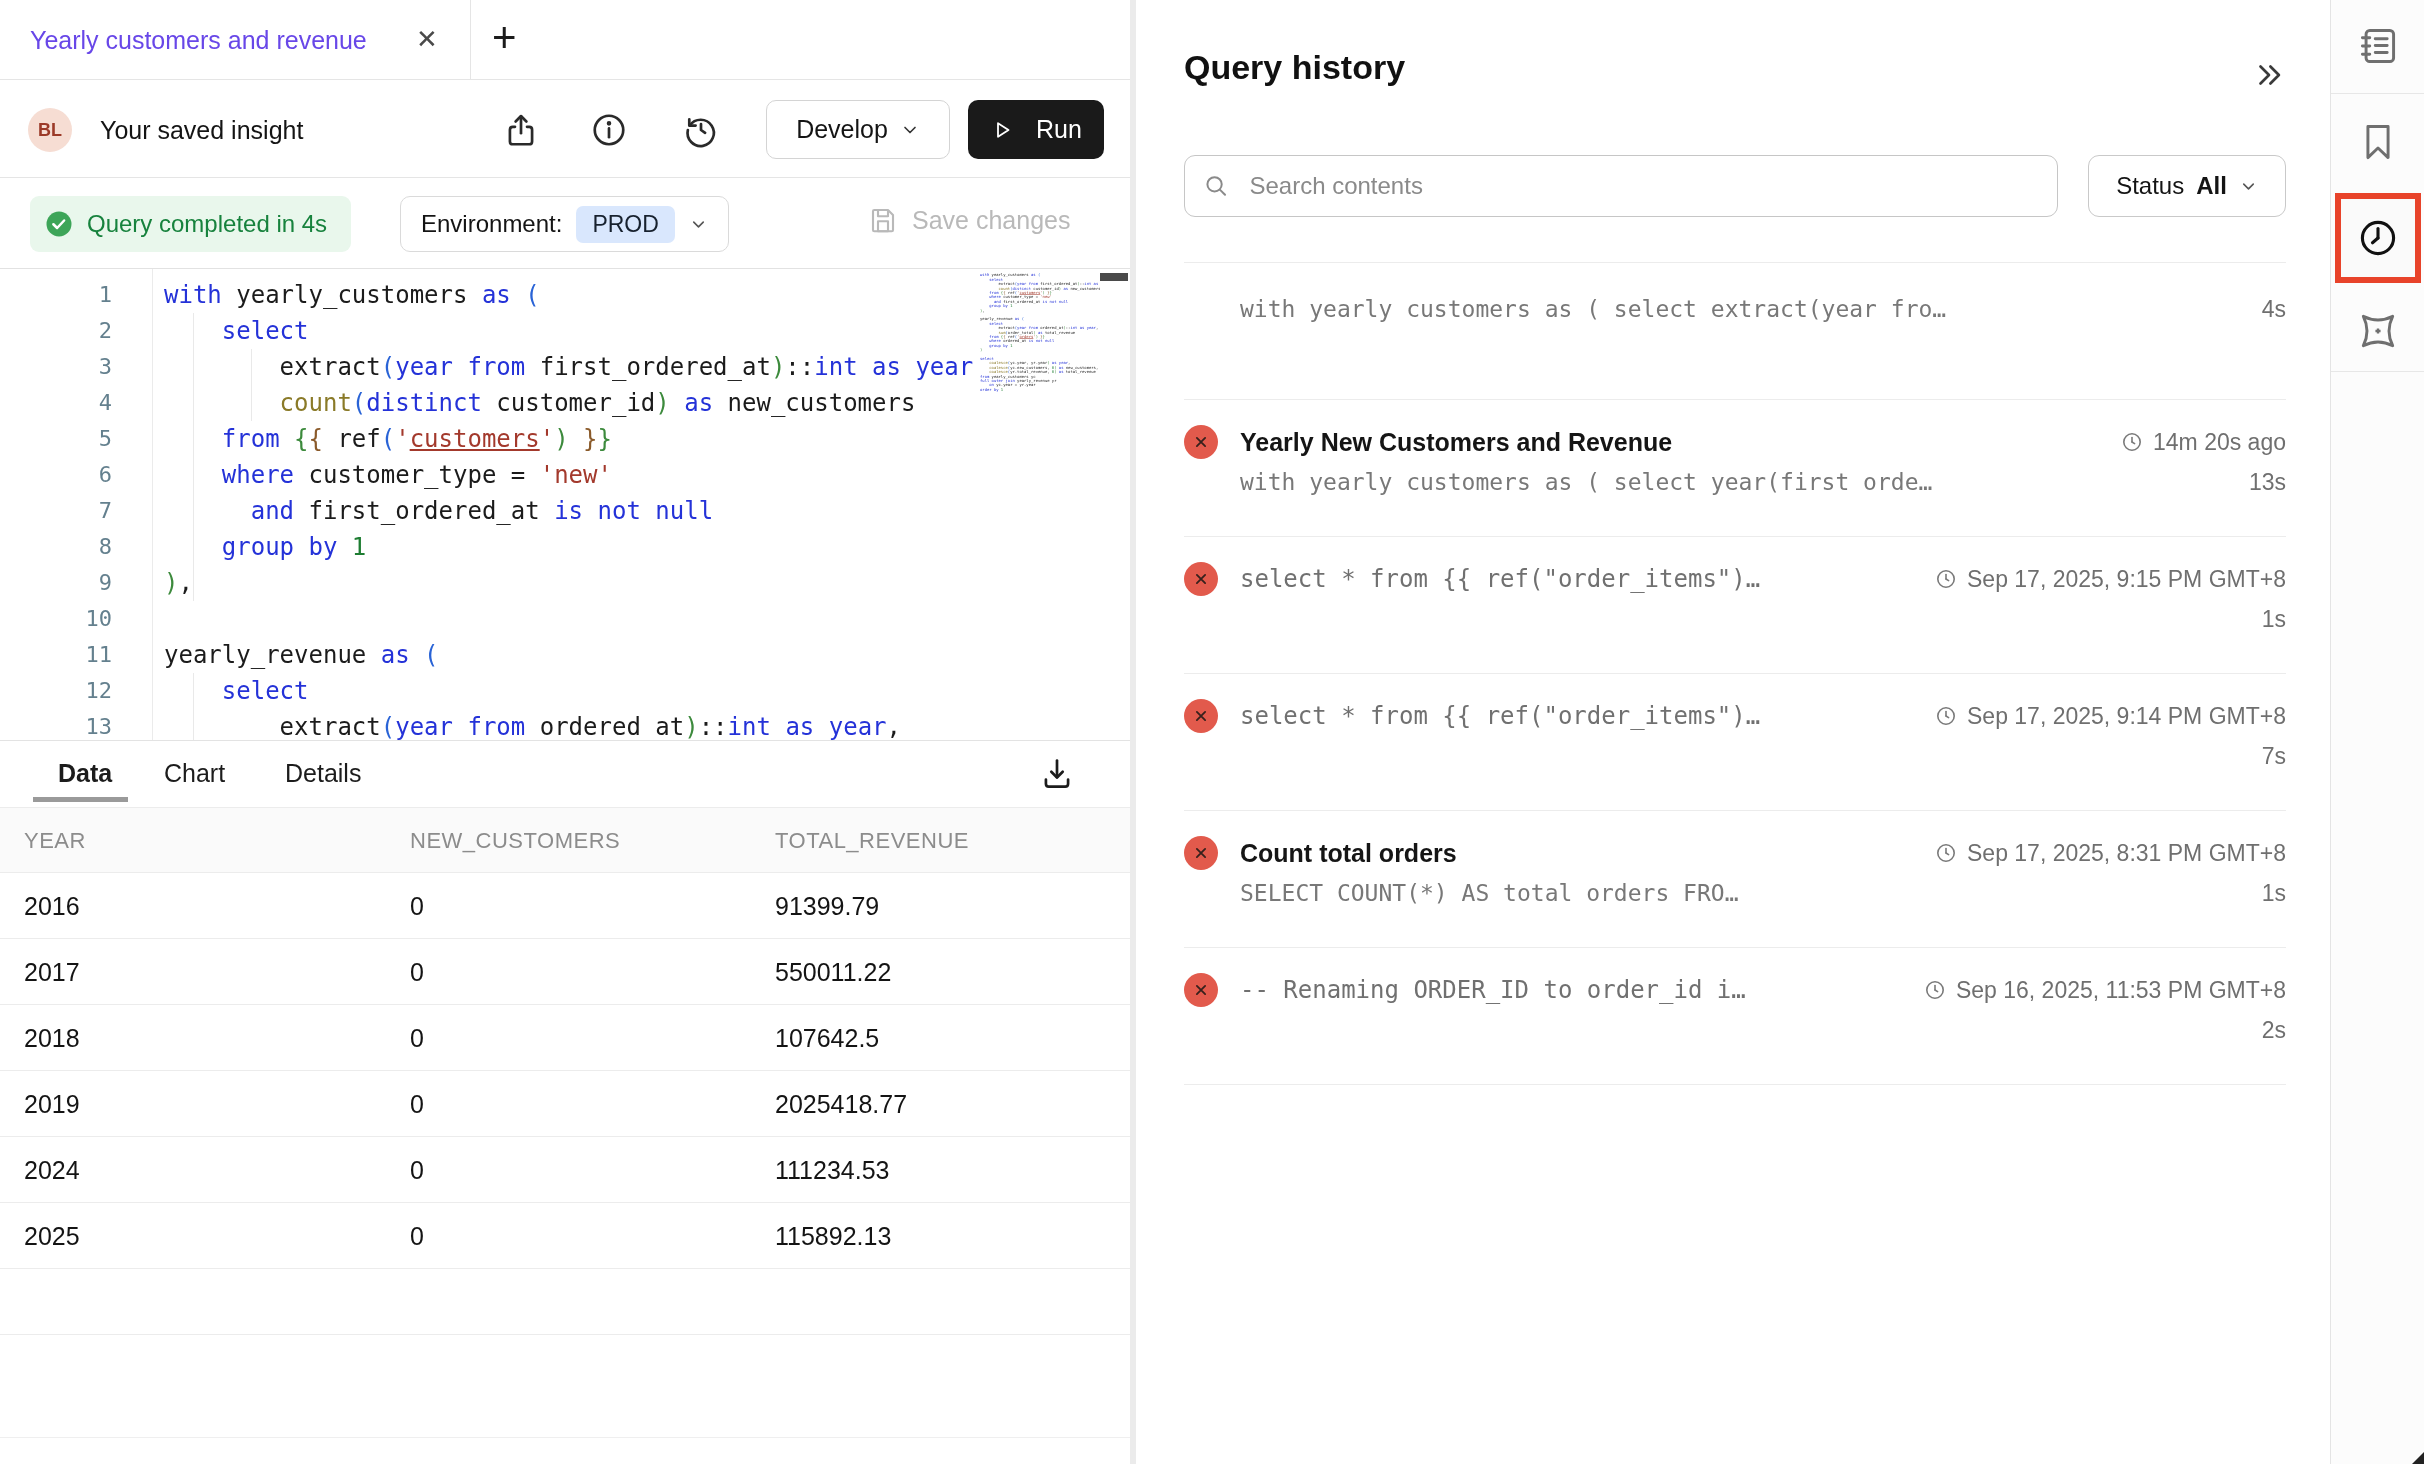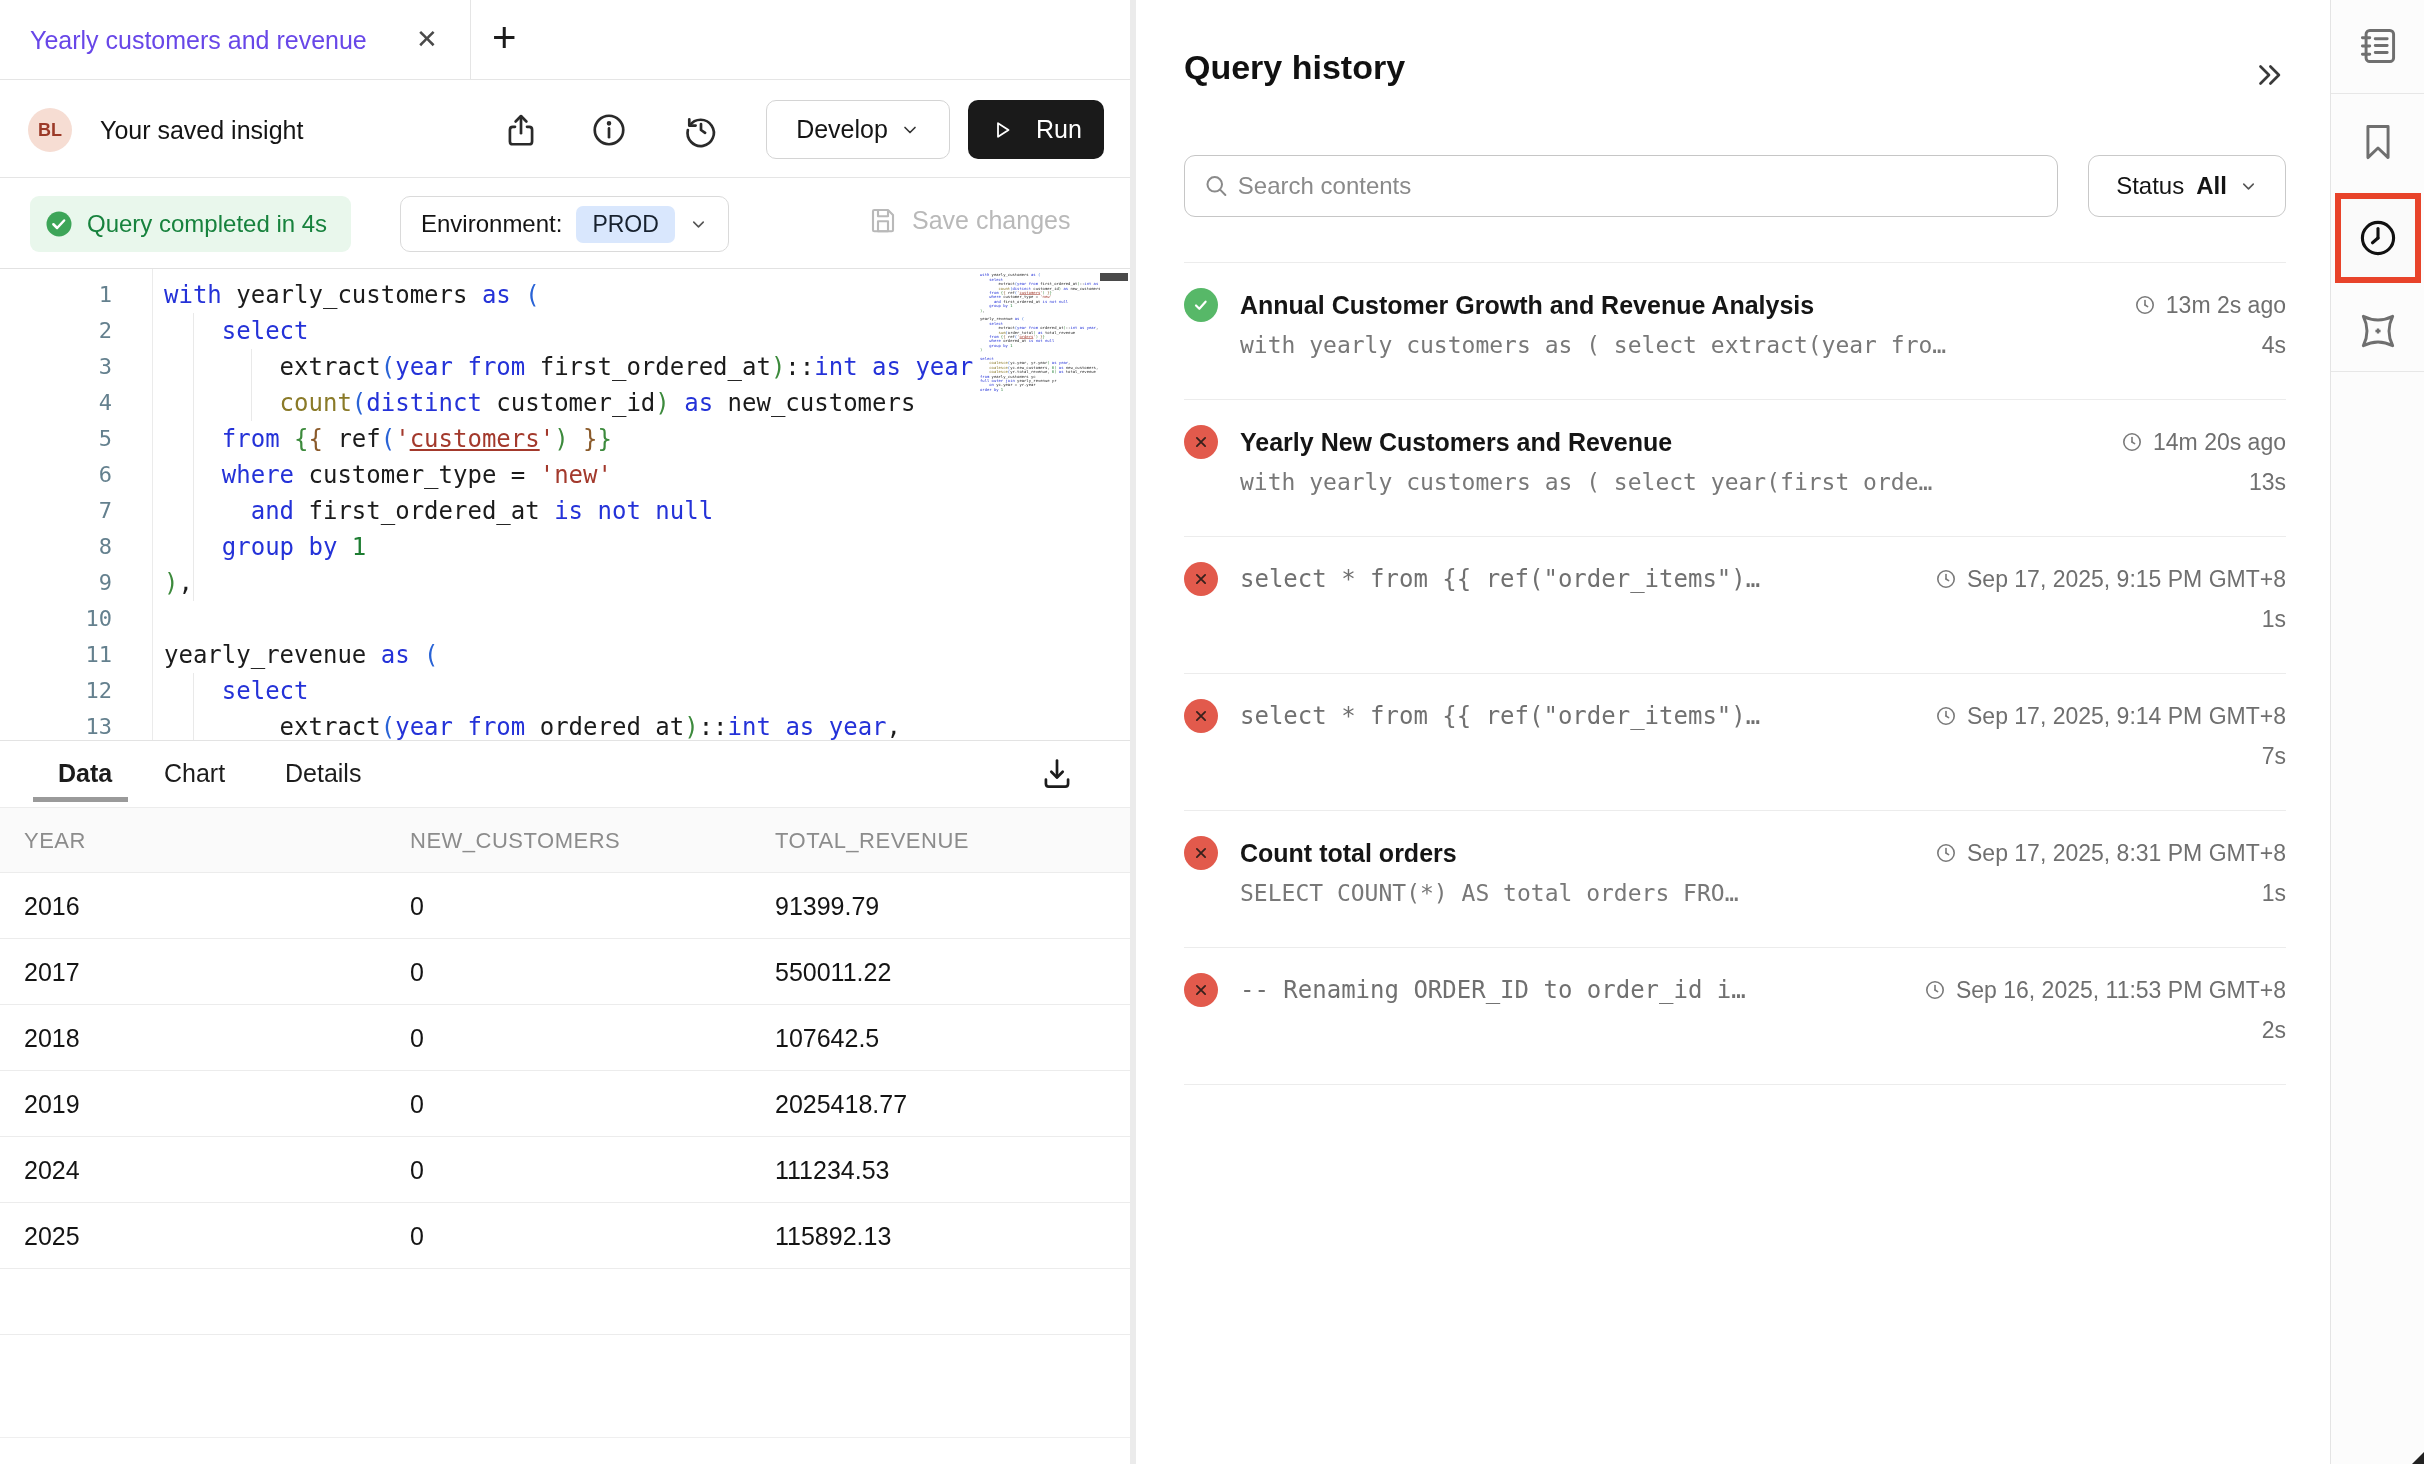--- a/index.html
+++ b/index.html
@@ -73,21 +73,21 @@
   #left-bottom-line{left:0;top:1437px;width:1130px;height:1px;background:#efefef;}
 
   
   #panel-divider{left:1130px;top:0;width:6px;height:1464px;background:#ebebeb;}
 
   
   #history{left:1136px;top:0;width:1193px;height:1464px;background:#fff;}
   .qh-title{left:48px;top:48px;font-size:34px;font-weight:650;color:#111;}
   #collapse-btn{left:1116px;top:58px;width:34px;height:34px;color:#3a3a3a;cursor:pointer;}
   .search-box{left:48px;top:155px;width:874px;height:62px;border:1.5px solid #c6c6c6;border-radius:11px;background:#fff;
-    display:flex;align-items:center;padding:14px 18px;gap:8px;}
+    display:flex;align-items:center;padding:14px 18px;gap:20px;}
   .search-box input{border:none;outline:none;font-size:24px;color:#222;width:100%;background:transparent;
     font-family:"Liberation Sans",sans-serif;}
   .search-box input::placeholder{color:#8a8a8a;}
   .status-filter{left:952px;top:155px;width:198px;height:62px;border:1.5px solid #c9c9c9;border-radius:11px;background:#fff;
     display:flex;align-items:center;justify-content:center;gap:12px;font-size:24px;cursor:pointer;}
   .status-filter .sf-val{font-weight:600;}
   #qh-list{left:48px;top:262px;width:1102px;border-top:1px solid #ececec;}
   .qh-item{height:137px;border-bottom:1px solid #ececec;padding-top:24px;position:relative;cursor:pointer;}
   .qh-row1{display:flex;align-items:center;height:36px;}
   .qh-status{width:34px;height:34px;border-radius:50%;flex:0 0 34px;margin-right:22px;
@@ -332,36 +332,20 @@
     </div>
     <div class="abs status-filter">
       <span>Status</span>
       <span class="sf-val">All</span>
       <svg viewBox="0 0 24 24" width="19" height="19" fill="none" stroke="#555" stroke-width="2" stroke-linecap="round" stroke-linejoin="round">
           <path d="M6 9l6 6 6-6"></path>
         </svg>
     </div>
     <div id="qh-list" class="abs">
         <div class="qh-item">
-          <div class="qh-row1">
-            <div class="qh-status success">
-              <svg viewBox="0 0 24 24" width="20" height="20">
-                <path d="M6 12.5l4 4 7.5-8.5" fill="none" stroke="#fff" stroke-width="2.6" stroke-linecap="round" stroke-linejoin="round"></path>
-              </svg>
-            </div>
-            <div class="qh-title-text">Annual Customer Growth and Revenue Analysis</div>
-            <div class="qh-time">
-              <svg viewBox="0 0 24 24" width="24" height="24" fill="none" stroke="#7a7a7a" stroke-width="1.6" stroke-linecap="round">
-                <circle cx="12" cy="12" r="8.2"></circle>
-                <path d="M12 7.5V12"></path>
-                <path d="M12 12l2.6 1.6"></path>
-              </svg>
-              <span>13m 2s ago</span>
-            </div>
-          </div>
           <div class="qh-row2">
             <div class="qh-sub">with yearly_customers as ( select extract(year fro…</div>
             <div class="qh-dur">4s</div>
           </div>
         </div>
         <div class="qh-item">
           <div class="qh-row1">
             <div class="qh-status error">
               <svg viewBox="0 0 24 24" width="18" height="18">
                 <path d="M6.5 6.5l11 11M17.5 6.5l-11 11" fill="none" stroke="#37201c" stroke-width="2.4" stroke-linecap="round"></path>

